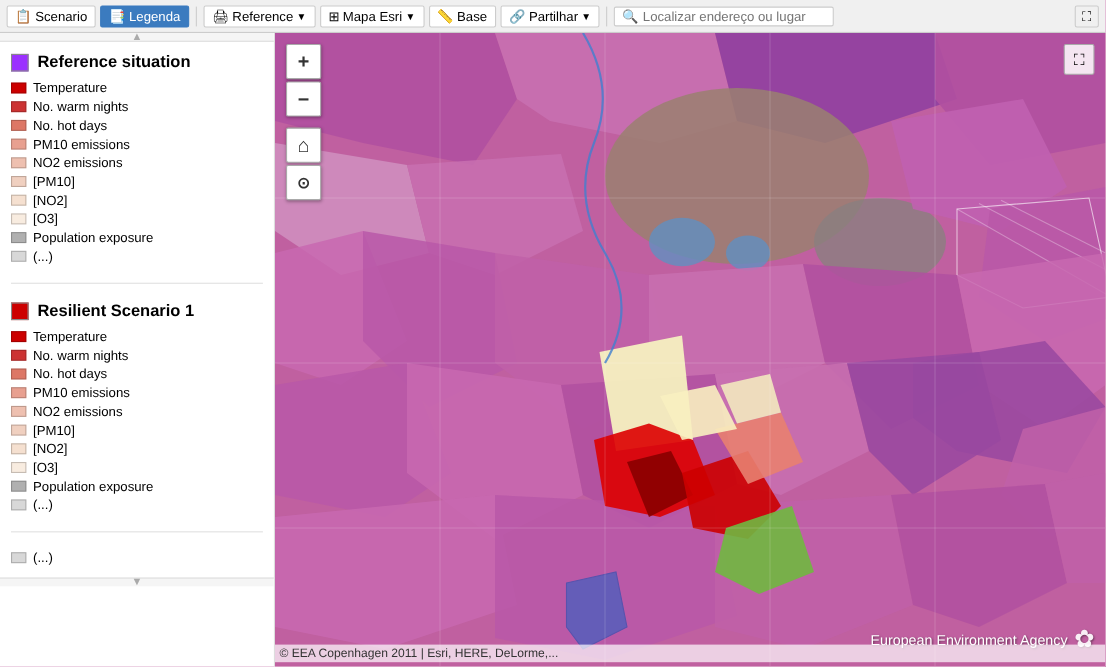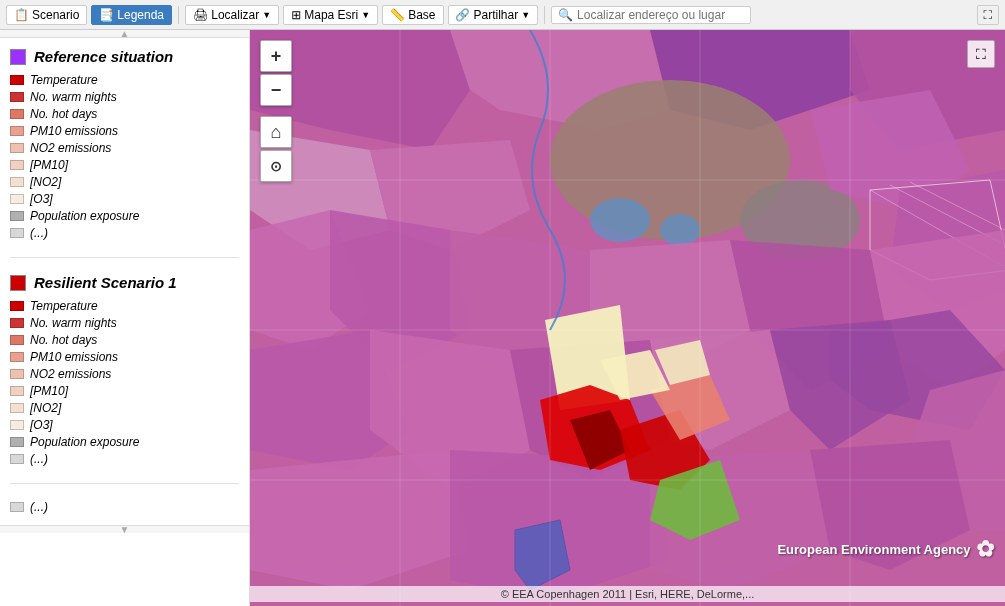--- a/index.html
+++ b/index.html
@@ -32,21 +32,21 @@
     #main { display: flex; width: 1005px; height: 576px; position: relative; }
 
     
     #legend {
       width: 250px; min-width: 250px; height: 100%;
       background: #fff; border-right: 1px solid #ddd;
       overflow-y: auto; overflow-x: hidden;
       position: relative; z-index: 10;
     }
 
-    .legend-section { padding: 10px 10px 8px 10px; font-style: italic; }
+    .legend-section { padding: 10px 10px 8px 10px; }
     .legend-section-title {
       display: flex; align-items: center; gap: 8px;
       font-size: 15px; font-weight: bold; margin-bottom: 8px;
     }
     .legend-color-box {
       width: 16px; height: 16px; border: 1px solid #888; flex-shrink: 0;
     }
     .legend-item {
       display: flex; align-items: center; gap: 6px;
       margin-bottom: 3px; font-size: 12px;
@@ -74,51 +74,51 @@
       cursor: pointer; font-size: 18px; font-weight: bold; color: #333;
       box-shadow: 0 1px 3px rgba(0,0,0,0.3);
     }
     .map-ctrl-gap { height: 6px; }
 
     
     #map-svg { position: absolute; top: 0; left: 0; width: 100%; height: 100%; }
 
     
     .map-watermark {
-      position: absolute; bottom: 44px; right: 10px;
-      color: white; font-size: 13px; font-weight: bold;
+      position: absolute; bottom: 12px; right: 10px;
+      color: white; font-size: 13px; font-weight: normal;
       text-shadow: 1px 1px 2px rgba(0,0,0,0.5);
       display: flex; align-items: center; gap: 6px;
     }
     .eea-logo { font-size: 22px; opacity: 0.9; }
     .map-copyright {
       position: absolute; bottom: 4px; right: 0; left: 0;
       background: rgba(255,255,255,0.7); font-size: 11px; color: #333;
-      text-align: center; padding: 2px 4px;
+      padding: 2px 4px;
     }
   </style>
 </head>
 <body>
 
 <div id="toolbar">
 
   <div class="toolbar-btn">
     <span>📋</span>
     <span>Scenario</span>
   </div>
   <div class="toolbar-btn active">
     <span>📑</span>
     <span>Legenda</span>
   </div>
 
   <div class="toolbar-sep"></div>
 
   <div class="toolbar-btn">
     <span>🖨</span>
-    <span>Localizar</span>
+    <span>Reference</span>
     <span class="arrow">▼</span>
   </div>
 
   <div class="toolbar-btn">
     <span>⊞</span>
     <span>Mapa Esri</span>
     <span class="arrow">▼</span>
   </div>
 
   <div class="toolbar-btn">

